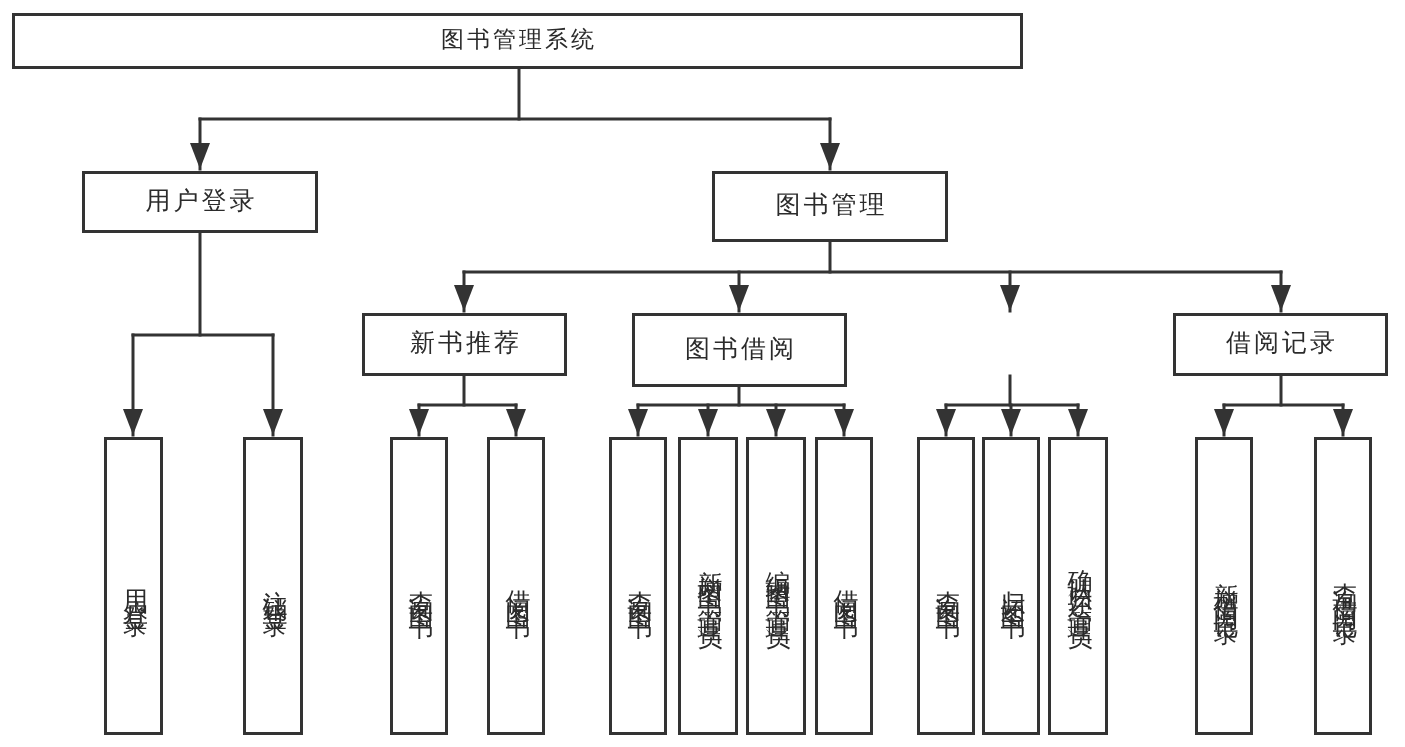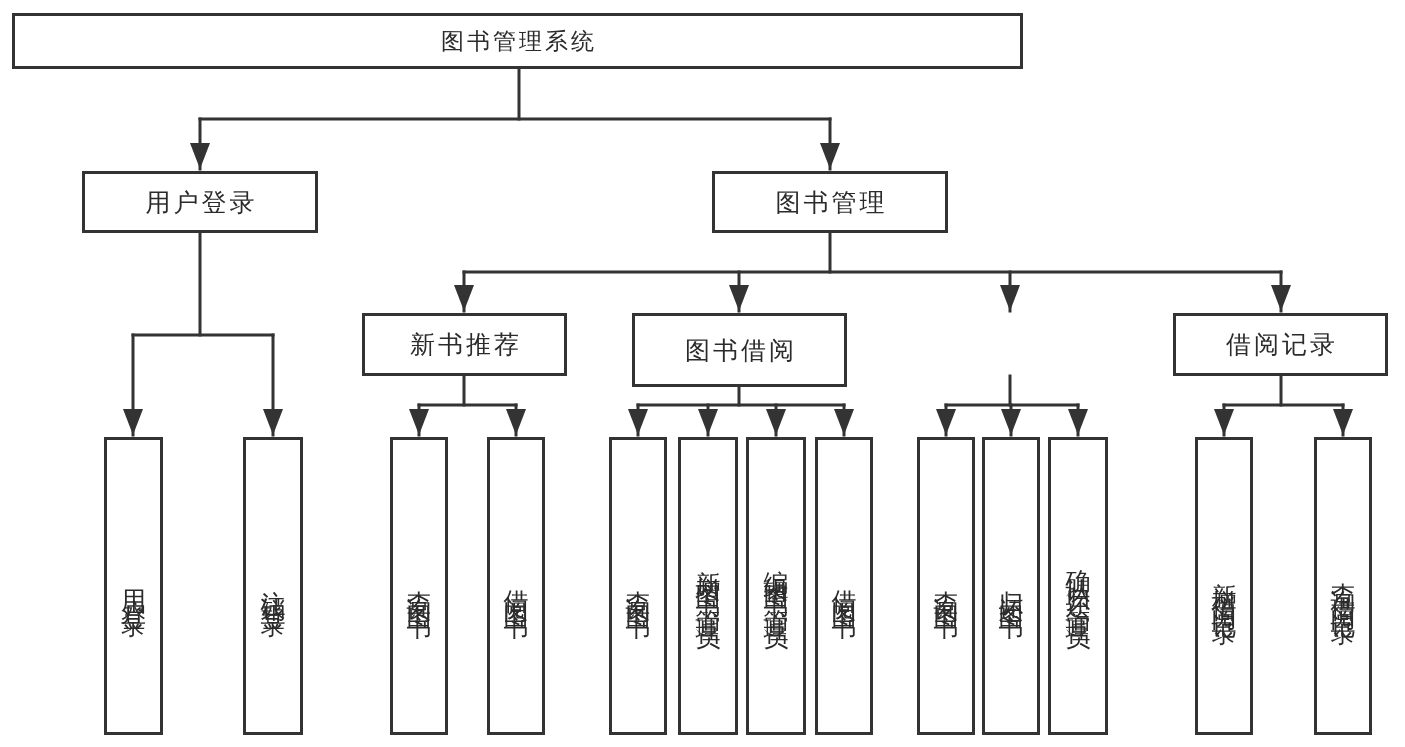--- a/index.html
+++ b/index.html
@@ -7,21 +7,21 @@
     --text:#2b2b2b;
     --bg:#ffffff;
     --wm:#9a9a9a;
   }
   html,body{margin:0;padding:0;background:var(--bg);}
   .canvas{
     position:relative;
     width:1405px;height:747px;
     background:var(--bg);
     overflow:hidden;
-    font-family:Liberation Sans, sans-serif;
+    font-family:Liberation Mono, monospace;
     color:var(--text);
   }
   .wires{position:absolute;left:0;top:0;z-index:1;}
   .box{
     position:absolute;
     box-sizing:border-box;
     border:3px solid var(--line);
     background:#fff;
     display:flex;
     align-items:center;
@@ -123,21 +123,21 @@
     </g>
   </svg>
 
   <div class="box root" style="left:12px;top:13px;width:1011px;height:56px">
     <span class="hlabel">图书管理系统</span>
   </div>
 
   <div class="box" style="left:82px;top:171px;width:236px;height:62px">
     <span class="hlabel">用户登录</span>
   </div>
-  <div class="box" style="left:712px;top:171px;width:236px;height:62px">
+  <div class="box" style="left:712px;top:171px;width:236px;height:71px">
     <span class="hlabel">图书管理</span>
   </div>
 
   <div class="box" style="left:362px;top:313px;width:205px;height:63px">
     <span class="hlabel">新书推荐</span>
   </div>
   <div class="box" style="left:632px;top:313px;width:215px;height:74px">
     <span class="hlabel">图书借阅</span>
   </div>
   <div class="box" style="left:1173px;top:313px;width:215px;height:63px">

